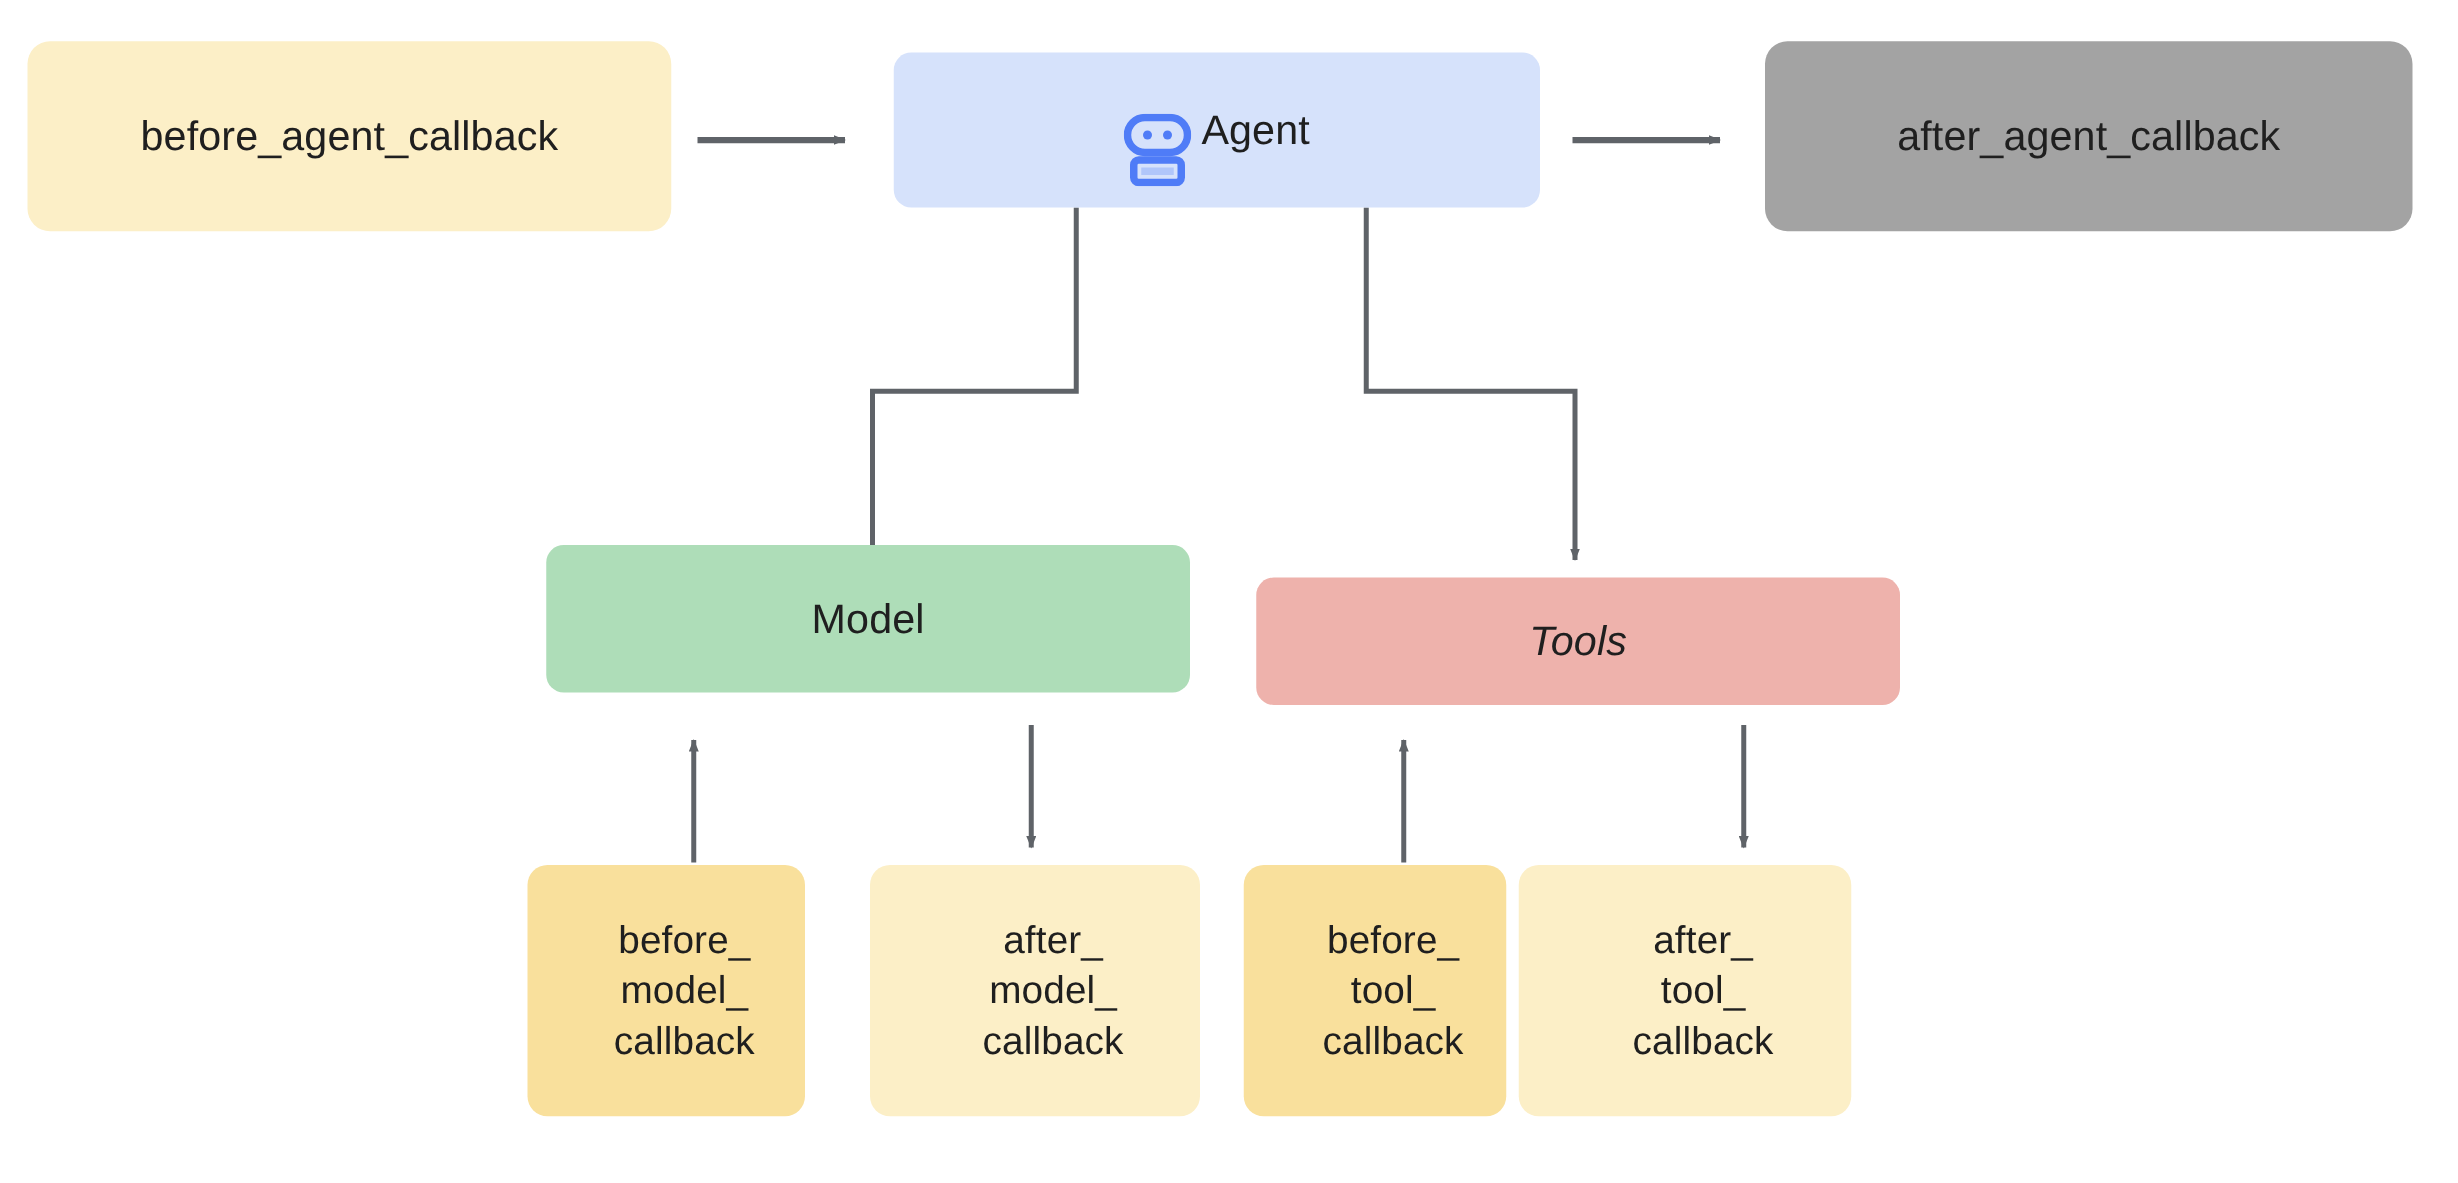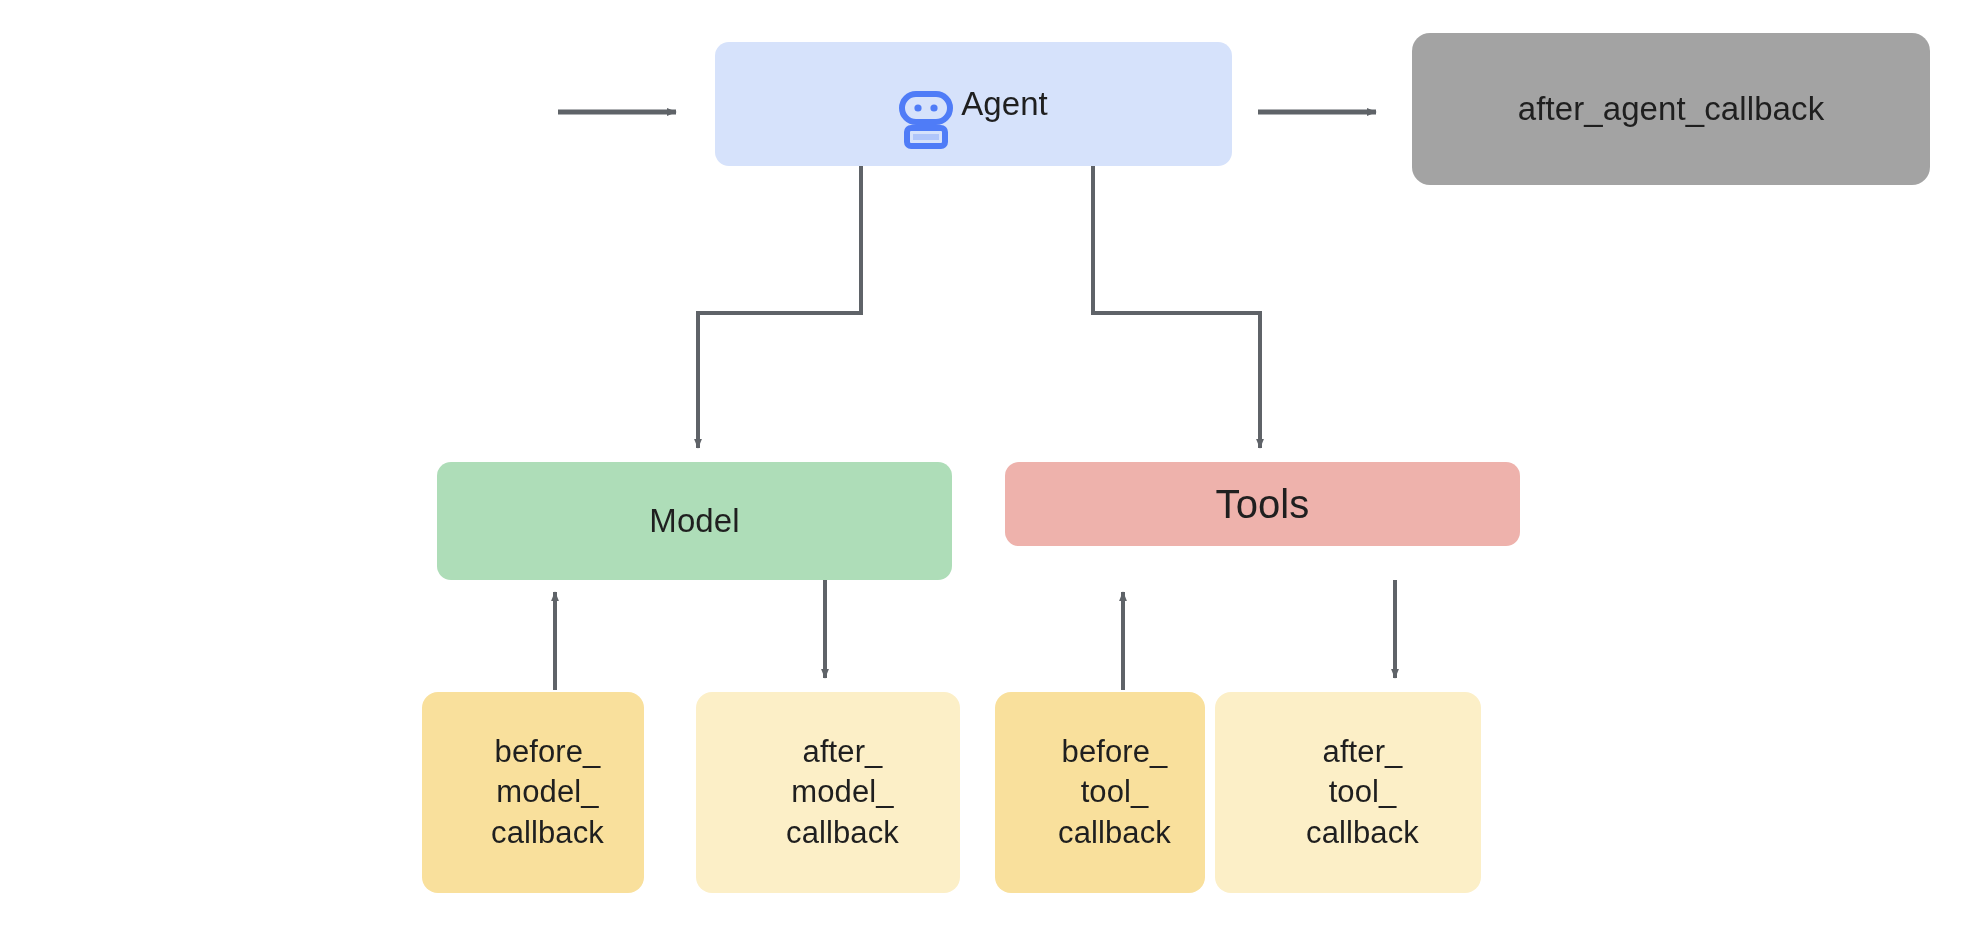--- a/index.html
+++ b/index.html
@@ -58,30 +58,31 @@
   .agent-inner {
     display: flex;
     align-items: center;
     justify-content: center;
     gap: 8px;
   }
   .robot-icon { display: block; }
 
   
   #node-model {
-    left: 437px; top: 462px; width: 515px; height: 118px;
+    left: 437px; top: 436px; width: 515px; height: 118px;
     background: #aeddb8;
     font-size: 33px;
     border-radius: 14px;
   }
   #node-tools {
-    left: 1005px; top: 462px; width: 515px; height: 84px;
+    left: 1005px; top: 462px; width: 515px; height: 102px;
     background: #eeb2ac;
-    font-size: 40px;
+    font-size: 33px;
     border-radius: 14px;
+    font-style: italic;
   }
 
   
   .leaf {
     top: 692px;
     height: 201px;
     font-size: 31px;
     border-radius: 16px;
     padding-left: 29px;
   }
@@ -120,20 +121,23 @@
 
     <path d="M555,690 L555,592" stroke="#5f6368" stroke-width="4" fill="none" marker-end="url(#arrowhead)"></path>
 
     <path d="M825,580 L825,678" stroke="#5f6368" stroke-width="4" fill="none" marker-end="url(#arrowhead)"></path>
 
     <path d="M1123,690 L1123,592" stroke="#5f6368" stroke-width="4" fill="none" marker-end="url(#arrowhead)"></path>
 
     <path d="M1395,580 L1395,678" stroke="#5f6368" stroke-width="4" fill="none" marker-end="url(#arrowhead)"></path>
   </svg>
 
+  <div class="node" id="node-before-agent-callback">
+    <span class="node-label">before_agent_callback</span>
+  </div>
 
   <div class="node" id="node-agent">
     <span class="agent-inner">
       <span class="robot-icon">
         <svg width="54" height="58" viewBox="0 0 54 58" xmlns="http://www.w3.org/2000/svg">
 
           <rect x="3" y="3" width="48" height="28" rx="14" ry="14" fill="none" stroke="#4f7cf7" stroke-width="6"></rect>
           <circle cx="19" cy="17" r="3.6" fill="#4f7cf7"></circle>
           <circle cx="35" cy="17" r="3.6" fill="#4f7cf7"></circle>
 

